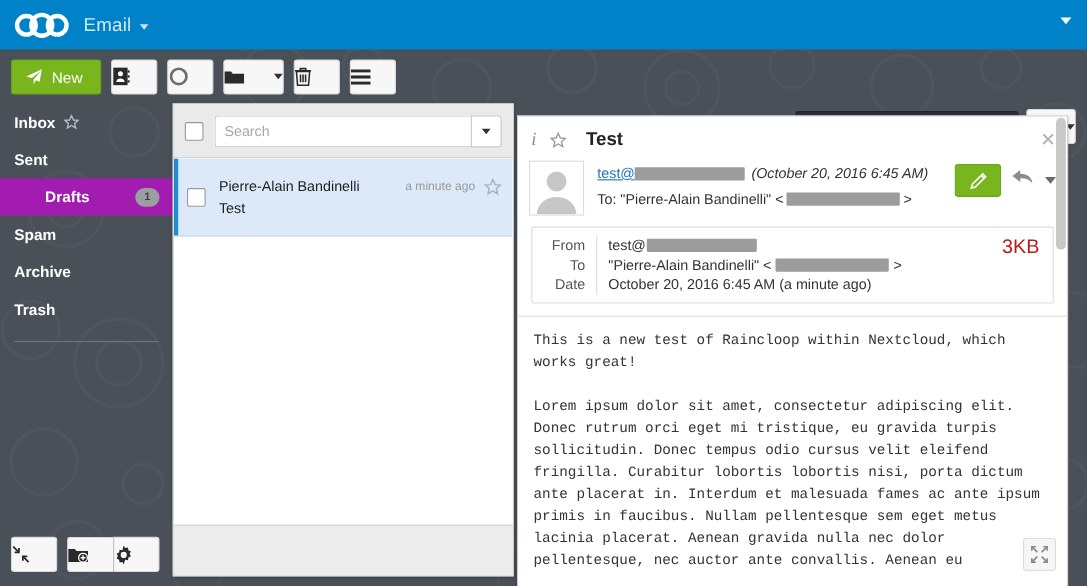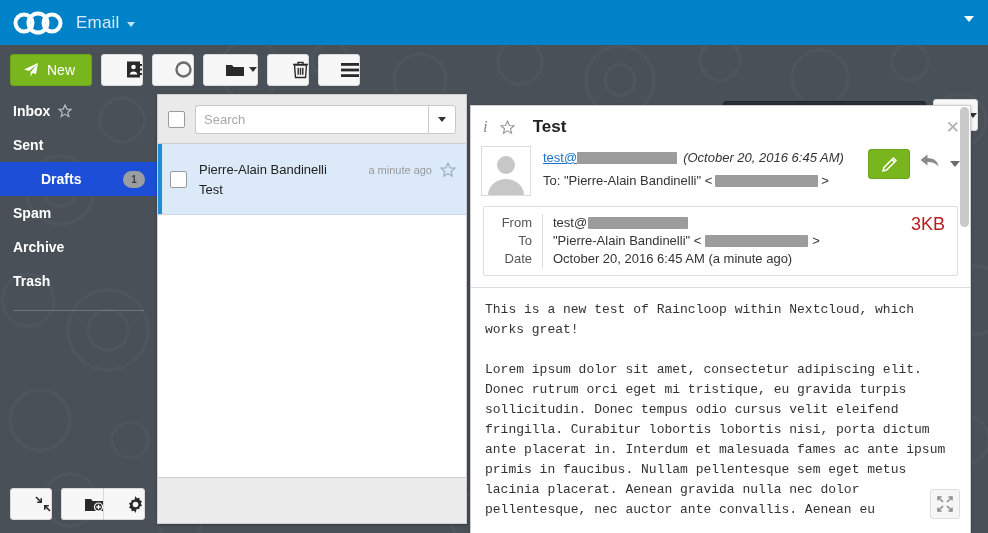--- a/index.html
+++ b/index.html
@@ -42,21 +42,21 @@
   }
   .dark-bg svg { position: absolute; top: -45px; left: 0; opacity: .32; }
 
   
   .toolbar {
     position: absolute; top: 45px; left: 0; width: 988px; height: 49px;
     display: flex; align-items: center; padding-left: 10px; gap: 9px;
   }
   .btn {
     background: #f7f7f7; border: 1px solid #d9d9d9; border-radius: 3px;
-    height: 32px; display: inline-flex; align-items: center; justify-content: flex-end;
+    height: 32px; display: inline-flex; align-items: center; justify-content: space-between;
     color: #222; cursor: pointer;
   }
   .btn-new {
     background: #79b61d; border: 1px solid #6ba317; color: #fff;
     padding: 0 16px 0 12px; font-size: 14px; gap: 8px; height: 32px;
   }
   .btn-sq { width: 42px; }
   .btn-folder { width: 55px; gap: 5px; }
   .caret-dn {
     width: 0; height: 0;
@@ -77,21 +77,21 @@
   }
 
   
   .sidebar {
     position: absolute; top: 94px; left: 0; width: 157px; height: 439px;
   }
   .nav-item {
     height: 34px; display: flex; align-items: center; padding-left: 13px;
     color: #fff; font-size: 14px; font-weight: bold; cursor: pointer; gap: 8px;
   }
-  .nav-item.active { background: #1d4ed8; padding-left: 41px; }
+  .nav-item.active { background: #a21caf; padding-left: 41px; }
   .nav-badge {
     margin-left: auto; margin-right: 12px;
     background: #9a9ea3; color: #3b4046; font-size: 10px; font-weight: bold;
     border-radius: 9px; min-width: 22px; height: 17px;
     display: flex; align-items: center; justify-content: center;
   }
   .nav-divider {
     margin: 12px 13px 0 13px; border-top: 1px solid #6e747c;
   }
   .sidebar-footer {

